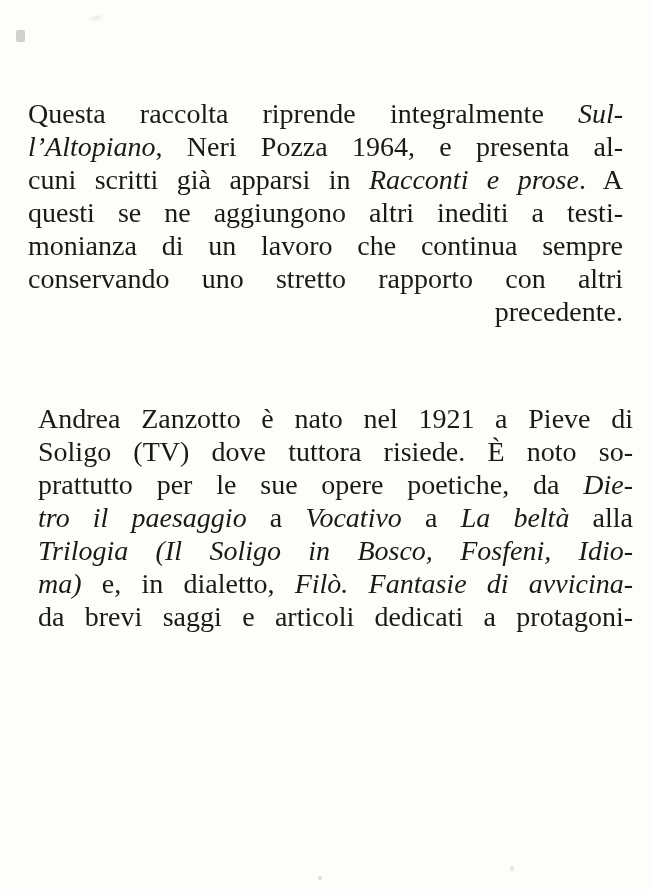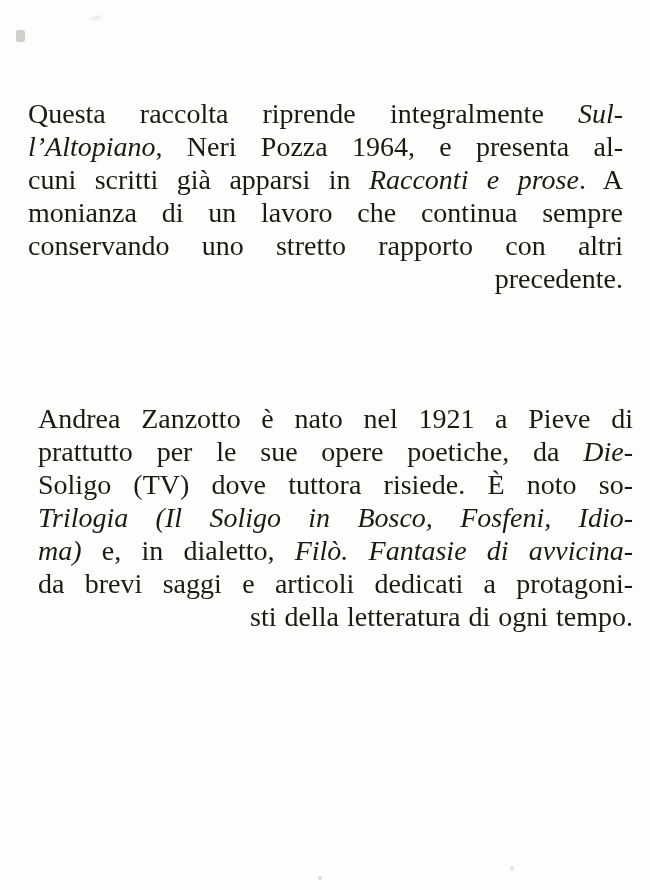--- a/index.html
+++ b/index.html
@@ -65,28 +65,29 @@
 
   <div class="speck" id="speck-1"></div>
   <div class="speck" id="speck-2"></div>
   <div class="speck" id="speck-3"></div>
   <div class="speck" id="speck-4"></div>
 
   <div class="text-block" id="para-collection">
       <div class="text-line just"><span>Questa raccolta riprende integralmente </span><span class="it">Sul-</span></div>
       <div class="text-line just"><span class="it">l’Altopiano</span><span>, Neri Pozza 1964, e presenta al-</span></div>
       <div class="text-line just"><span>cuni scritti già apparsi in </span><span class="it">Racconti e prose</span><span>. A</span></div>
+      <div class="text-line just"><span>questi se ne aggiungono altri inediti a testi-</span></div>
       <div class="text-line just"><span>monianza di un lavoro che continua sempre</span></div>
       <div class="text-line just"><span>conservando uno stretto rapporto con altri</span></div>
       <div class="text-line"><span>precedente.</span></div>
     </div>
 
   <div class="text-block" id="para-bio">
       <div class="text-line just"><span>Andrea Zanzotto è nato nel 1921 a Pieve di</span></div>
+      <div class="text-line just"><span>Soligo (TV) dove tuttora risiede. È noto so-</span></div>
       <div class="text-line just"><span>prattutto per le sue opere poetiche, da </span><span class="it">Die-</span></div>
-      <div class="text-line just"><span>Soligo (TV) dove tuttora risiede. È noto so-</span></div>
+      <div class="text-line just"><span class="it">tro il paesaggio</span><span> a </span><span class="it">Vocativo</span><span> a </span><span class="it">La beltà</span><span> alla</span></div>
       <div class="text-line just"><span class="it">Trilogia (Il Soligo in Bosco, Fosfeni, Idio-</span></div>
       <div class="text-line just"><span class="it">ma)</span><span> e, in dialetto, </span><span class="it">Filò. Fantasie di avvicina-</span></div>
       <div class="text-line just"><span>da brevi saggi e articoli dedicati a protagoni-</span></div>
-      <div class="text-line"><span>sti della letteratura di ogni tempo.</span></div>
     </div>
 
 </div>
 
 </body></html>

